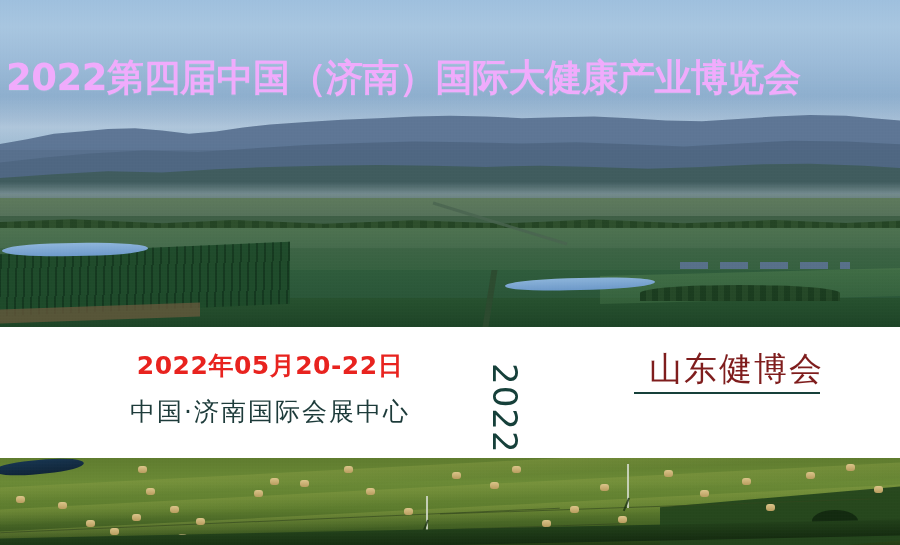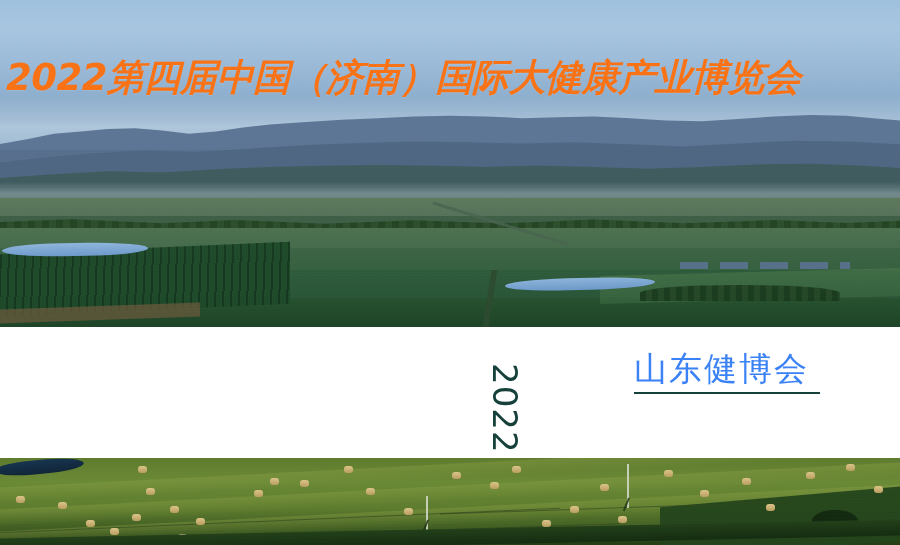--- a/index.html
+++ b/index.html
@@ -135,26 +135,25 @@
   .grain { position:absolute; inset:0; opacity:.14; pointer-events:none;
     background-image:
       repeating-linear-gradient(0deg, rgba(255,255,255,.06) 0 1px, transparent 1px 3px),
       repeating-linear-gradient(90deg, rgba(0,0,0,.05) 0 1px, transparent 1px 3px);
   }
 
   
   .headline {
     position:absolute; left:6px; top:56px; width:892px;
     font-size:37px; line-height:44px; font-weight:700;
-    color:#f97316;
+    color:#f0abfc;
     letter-spacing:-0.5px;
     white-space:nowrap;
     text-shadow:0 1px 0 rgba(255,255,255,.10);
     font-family:"DejaVu Sans","Liberation Sans",sans-serif;
-    font-style:italic;
   }
 
   
   .banner {
     position:absolute; left:0; top:327px; width:900px; height:131px;
     background:#ffffff;
   }
   .banner-left {
     position:absolute; left:90px; top:22px; width:360px; text-align:center;
   }
@@ -171,22 +170,22 @@
     position:absolute; left:525px; top:36px;
     font-size:34px; color:#16403a; letter-spacing:1px; font-weight:400;
     font-family:"DejaVu Sans","Liberation Sans",sans-serif;
     transform:rotate(90deg); transform-origin:left top;
     white-space:nowrap;
   }
   .logo-block {
     position:absolute; left:634px; top:22px; width:190px;
   }
   .logo-cn {
-    font-size:33px; color:#3b82f6; letter-spacing:2px; line-height:40px;
-    font-family:"DejaVu Sans","Liberation Sans",sans-serif; white-space:nowrap;
+    font-size:33px; color:#7f1d1d; letter-spacing:2px; line-height:40px;
+    font-family:"DejaVu Sans","Liberation Sans",sans-serif; white-space:nowrap;text-align:right;
   }
   .logo-rule { width:186px; height:2px; background:#16403a; margin:3px 0 4px 0; }
   .logo-en {
     font-size:33px; color:#16403a; letter-spacing:.5px; line-height:40px;
     font-family:"DejaVu Sans","Liberation Sans",sans-serif; white-space:nowrap;
   }
 
   
   .photo-bottom {
     position:absolute; left:0; top:458px; width:900px; height:87px;
@@ -261,20 +260,24 @@
     <div class="road-d"></div>
     <div class="road-v"></div>
     <div class="dirt-patch"></div>
     <div class="grain"></div>
   </div>
 
   <div class="headline">2022第四届中国（济南）国际大健康产业博览会</div>
 
   <div class="banner">
 
+    <div class="banner-left">
+      <div class="date-line">2022年05月20-22日</div>
+      <div class="venue-line">中国·济南国际会展中心</div>
+    </div>
 
     <div class="year-vert">2022</div>
 
     <div class="logo-block">
       <div class="logo-cn">山东健博会</div>
       <div class="logo-rule"></div>
     </div>
 
   </div>
 

